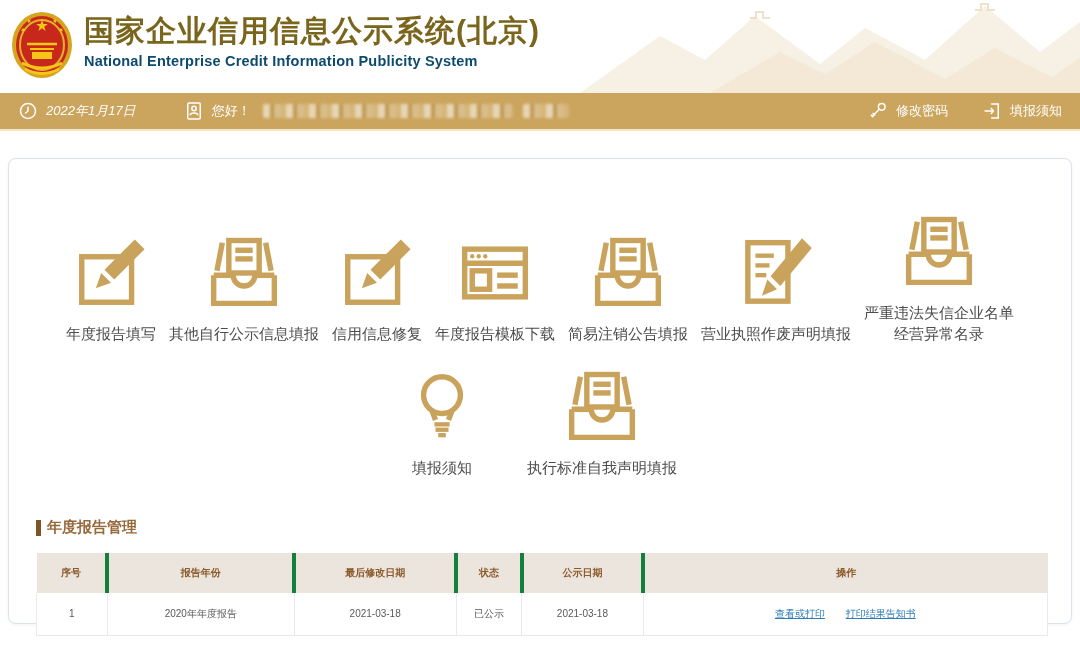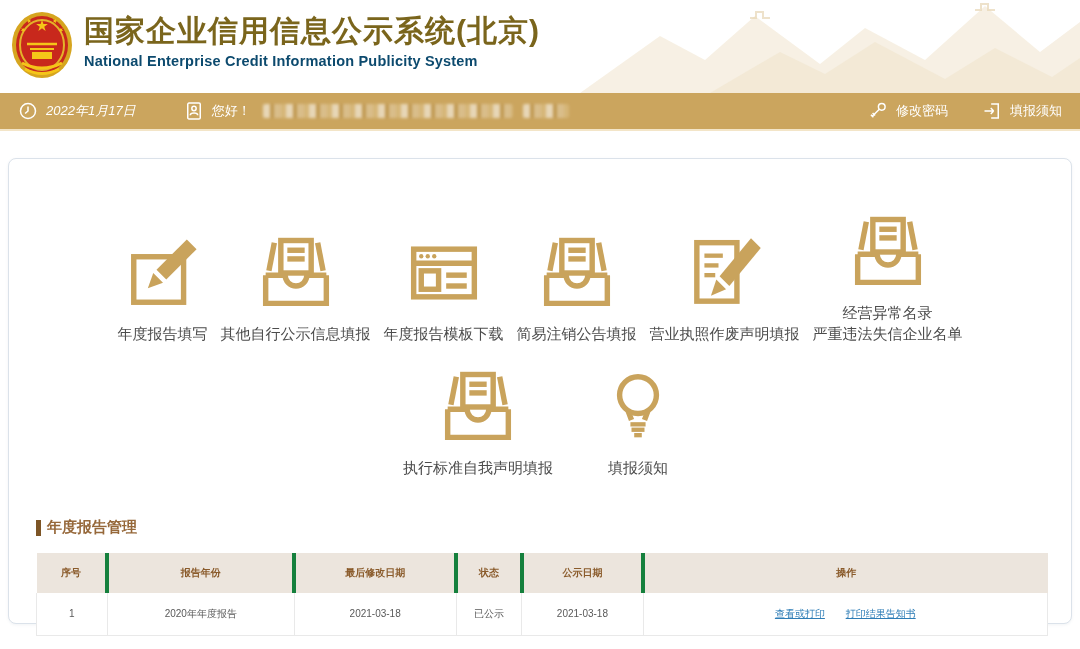--- a/index.html
+++ b/index.html
@@ -198,20 +198,26 @@
         <span class="qa-label">年度报告填写</span>
       </div>
       <div class="qa-item">
         <svg class="qa-icon">
             <use href="#icon-inbox-doc"></use>
           </svg>
         <span class="qa-label">其他自行公示信息填报</span>
       </div>
       <div class="qa-item">
         <svg class="qa-icon">
+            <use href="#icon-edit-square"></use>
+          </svg>
+        <span class="qa-label">信用信息修复</span>
+      </div>
+      <div class="qa-item">
+        <svg class="qa-icon">
             <use href="#icon-template"></use>
           </svg>
         <span class="qa-label">年度报告模板下载</span>
       </div>
       <div class="qa-item">
         <svg class="qa-icon">
             <use href="#icon-inbox-doc"></use>
           </svg>
         <span class="qa-label">简易注销公告填报</span>
       </div>
@@ -219,38 +225,38 @@
         <svg class="qa-icon">
             <use href="#icon-doc-edit"></use>
           </svg>
         <span class="qa-label">营业执照作废声明填报</span>
       </div>
       <div class="qa-item">
         <svg class="qa-icon">
             <use href="#icon-inbox-doc"></use>
           </svg>
         <span class="qa-label">
+          <span style="display:block">严重违法失信企业名单</span>
           <span style="display:block">经营异常名录</span>
-          <span style="display:block">严重违法失信企业名单</span>
         </span>
       </div>
     </div>
 
     <div class="qa-row qa-row2">
       <div class="qa-item">
         <svg class="qa-icon">
+            <use href="#icon-bulb"></use>
+          </svg>
+        <span class="qa-label">填报须知</span>
+      </div>
+      <div class="qa-item">
+        <svg class="qa-icon">
             <use href="#icon-inbox-doc"></use>
           </svg>
         <span class="qa-label">执行标准自我声明填报</span>
-      </div>
-      <div class="qa-item">
-        <svg class="qa-icon">
-            <use href="#icon-bulb"></use>
-          </svg>
-        <span class="qa-label">填报须知</span>
       </div>
     </div>
 
     <div class="section-head">
       <span class="section-bar"></span>
       <span class="section-title">年度报告管理</span>
     </div>
 
     <table class="report">
       <colgroup>

